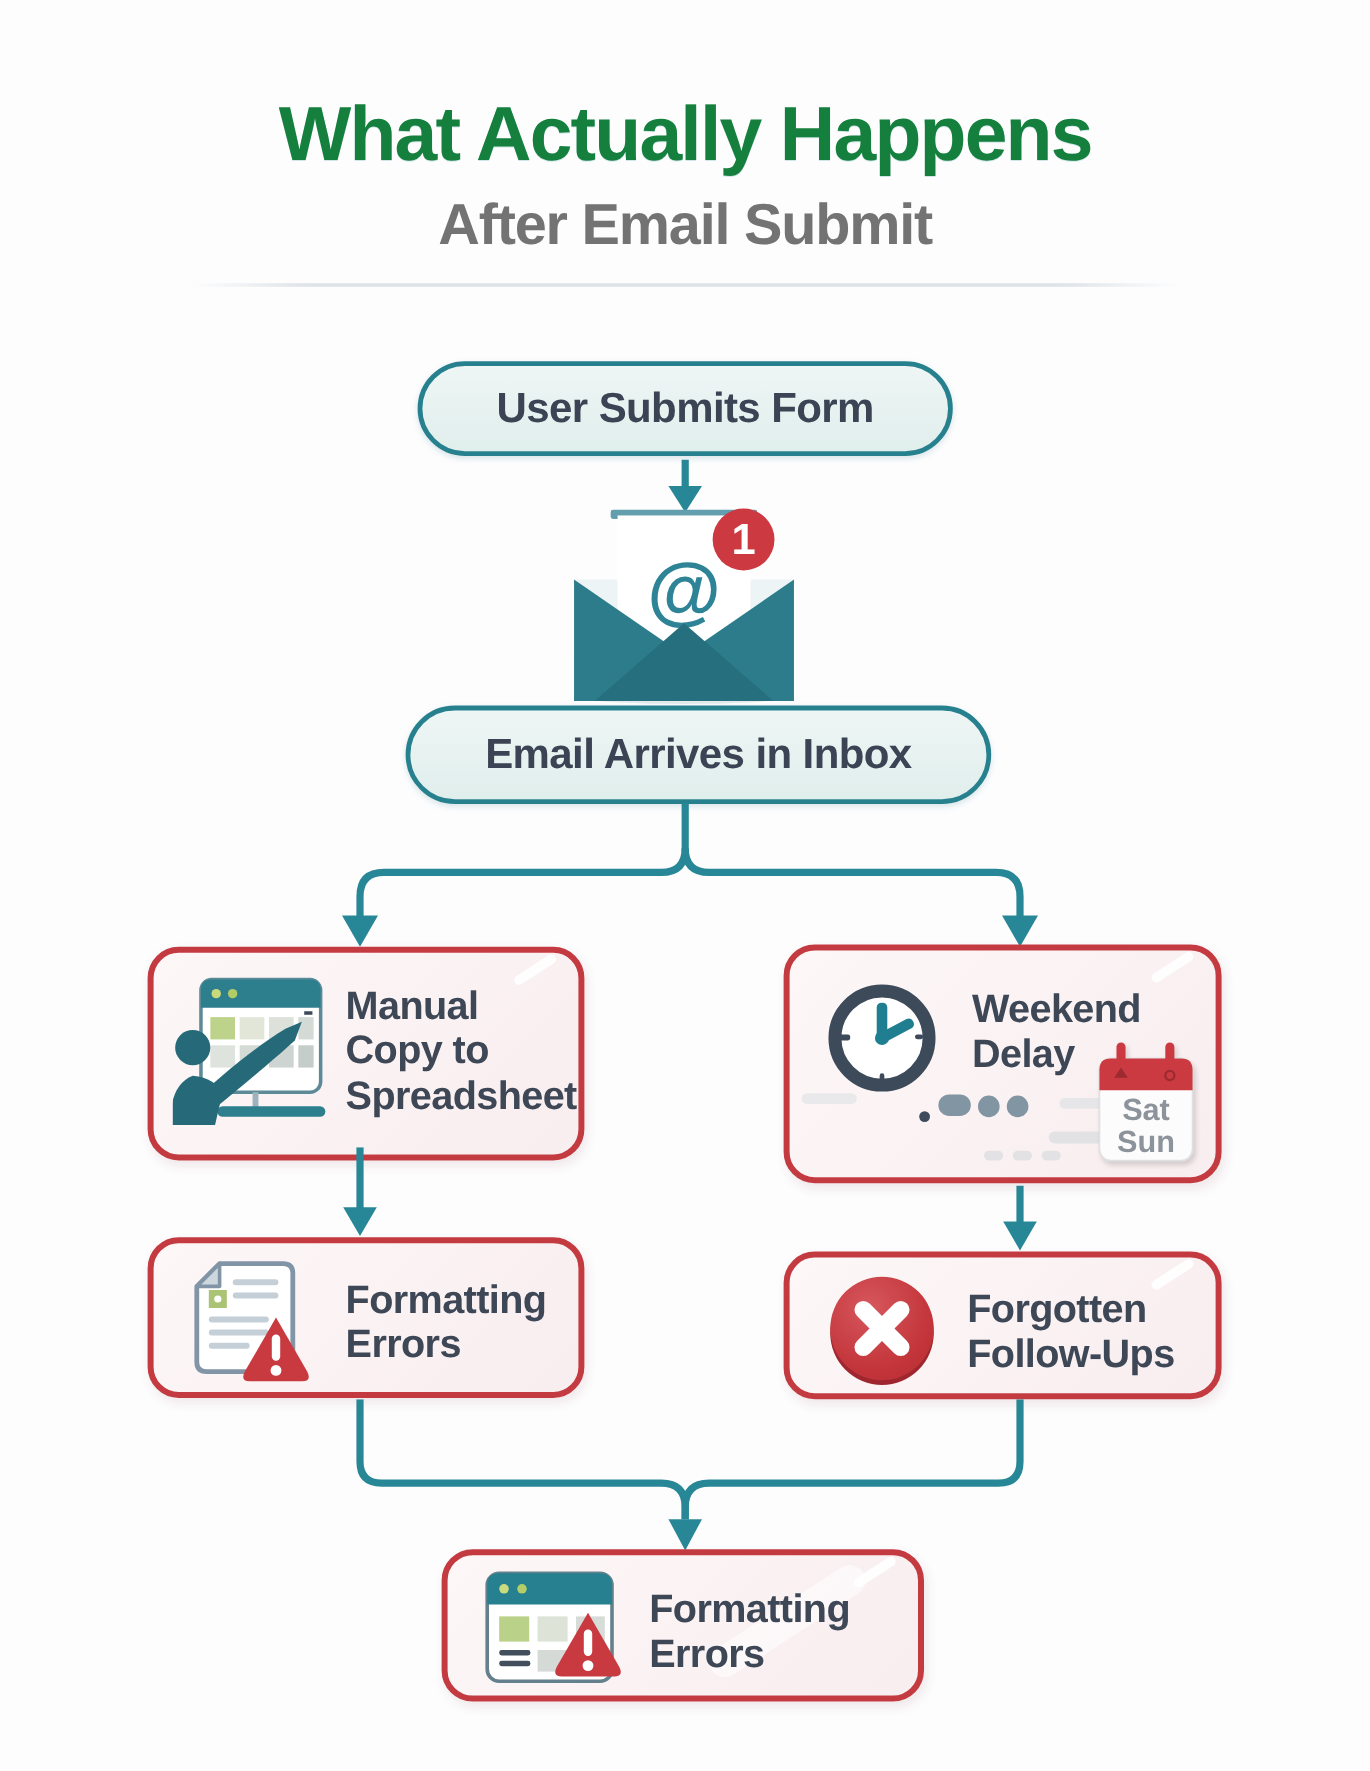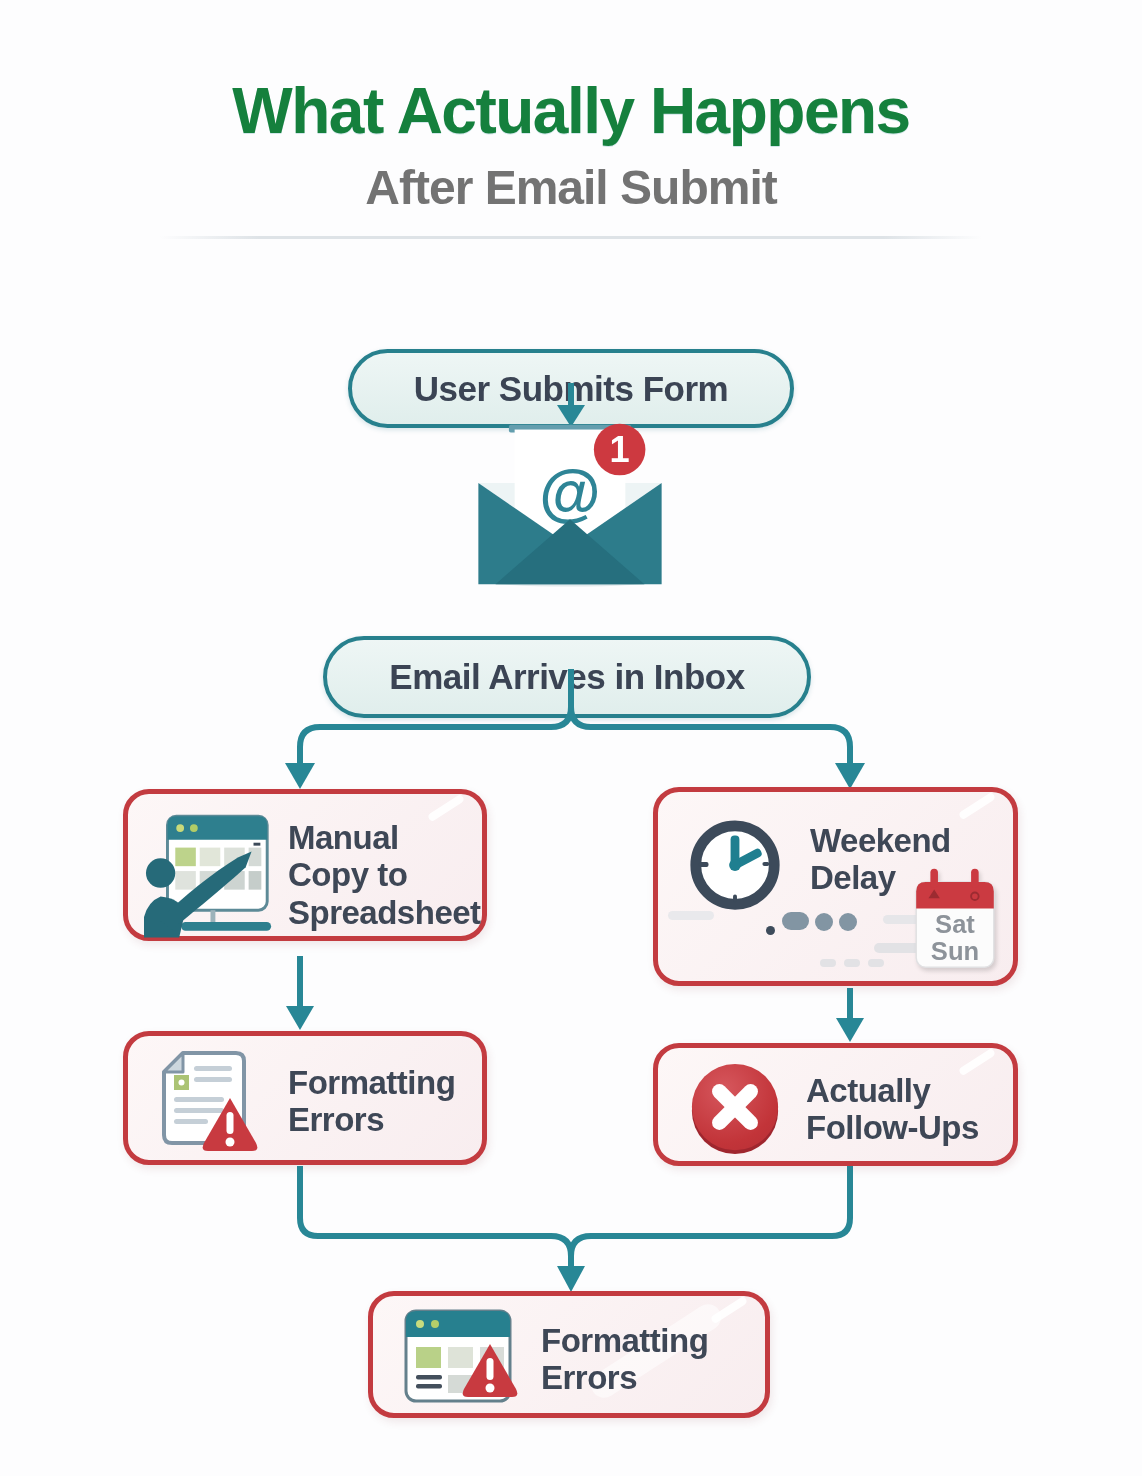--- a/index.html
+++ b/index.html
@@ -23,32 +23,31 @@
     position:absolute; top:236px; left:160px; width:822px; height:3px;
     background:linear-gradient(90deg, rgba(222,227,231,0), #dee3e7 12%, #dee3e7 88%, rgba(222,227,231,0));
   }
   
   .pill{
     position:absolute; display:flex; align-items:center; justify-content:center;
     background:linear-gradient(180deg,#eef6f5,#e0eeec);
     border:4px solid #27808d; border-radius:46px;
     color:#3b4454; font-weight:700; font-size:35px; letter-spacing:-0.5px;
     box-shadow:0 2px 5px rgba(40,110,125,.18);
-    margin-top:48px;
   }
   .pill-1{ left:348px; top:301px; width:446px; height:79px; }
-  .pill-2{ left:323px; top:588px; width:488px; height:82px; }
+  .pill-2{ left:338px; top:588px; width:488px; height:82px; }
   
   .alert-box{
     position:absolute;
     background:linear-gradient(135deg,#fdf7f7 0%,#f8edef 100%);
     border:5px solid #c33b40; border-radius:26px;
     box-shadow:2px 4px 9px rgba(120,40,45,.10);
   }
-  .box-manual   { left:123px; top:789px;  width:364px; height:152px; }
+  .box-manual   { left:123px; top:789px;  width:364px; height:178px; }
   .box-weekend  { left:653px; top:787px;  width:365px; height:199px; }
   .box-fmt-left { left:123px; top:1031px; width:364px; height:134px; }
   .box-forgot   { left:653px; top:1043px; width:365px; height:123px; }
   .box-final    { left:368px; top:1291px; width:402px; height:127px; }
   .sheen{
     position:absolute; top:10px; right:16px; width:40px; height:8px;
     border-radius:4px; background:rgba(255,255,255,.92); transform:rotate(-33deg);
   }
   .streak{
     position:absolute; top:42px; right:34px; width:150px; height:26px;
@@ -213,21 +212,21 @@
           <stop offset="1" stop-color="#b52e35"></stop>
         </radialGradient>
       </defs>
       <circle cx="50" cy="52" r="44" fill="#9f262e"></circle>
       <circle cx="50" cy="48" r="44" fill="url(#xg)"></circle>
       <g transform="rotate(45 50 48)">
         <rect x="20" y="40.5" width="60" height="15" rx="7.5" fill="#ffffff"></rect>
         <rect x="42.5" y="18" width="15" height="60" rx="7.5" fill="#ffffff"></rect>
       </g>
     </svg>
-    <div class="label" style="left:148px; top:24px; width:210px;">Actually
+    <div class="label" style="left:148px; top:24px; width:210px;">Forgotten
 Follow-Ups</div>
   </div>
 
   <svg class="connector" style="top:1166px; height:128px;" viewBox="0 0 1142 128">
     <path d="M300,0 L300,52 Q300,70 318,70 L551,70 Q571,70 571,90 L571,100" stroke="#288796" stroke-width="6" fill="none"></path>
     <path d="M850,0 L850,52 Q850,70 832,70 L591,70 Q571,70 571,90 L571,100" stroke="#288796" stroke-width="6" fill="none"></path>
     <polygon points="557,100 585,100 571,126" fill="#288796"></polygon>
   </svg>
 
   <div class="alert-box box-final">

